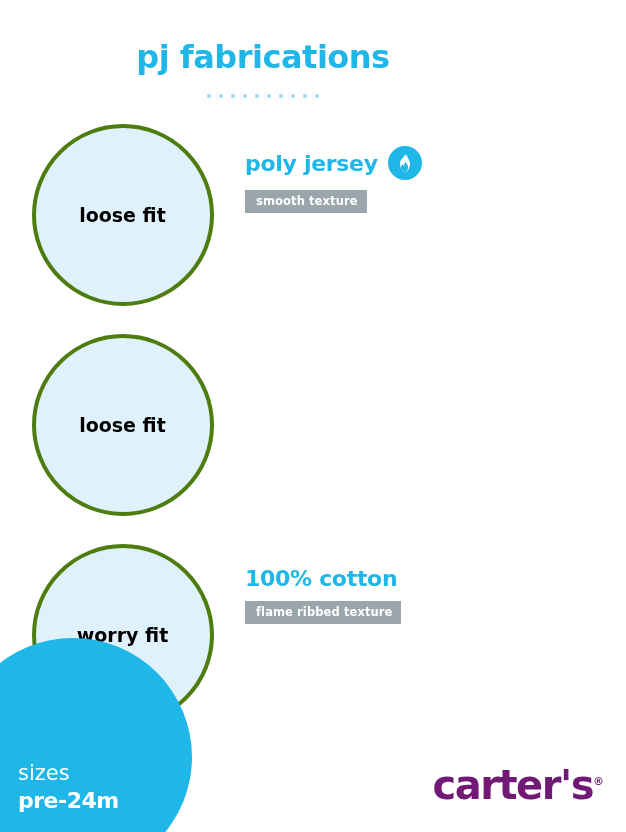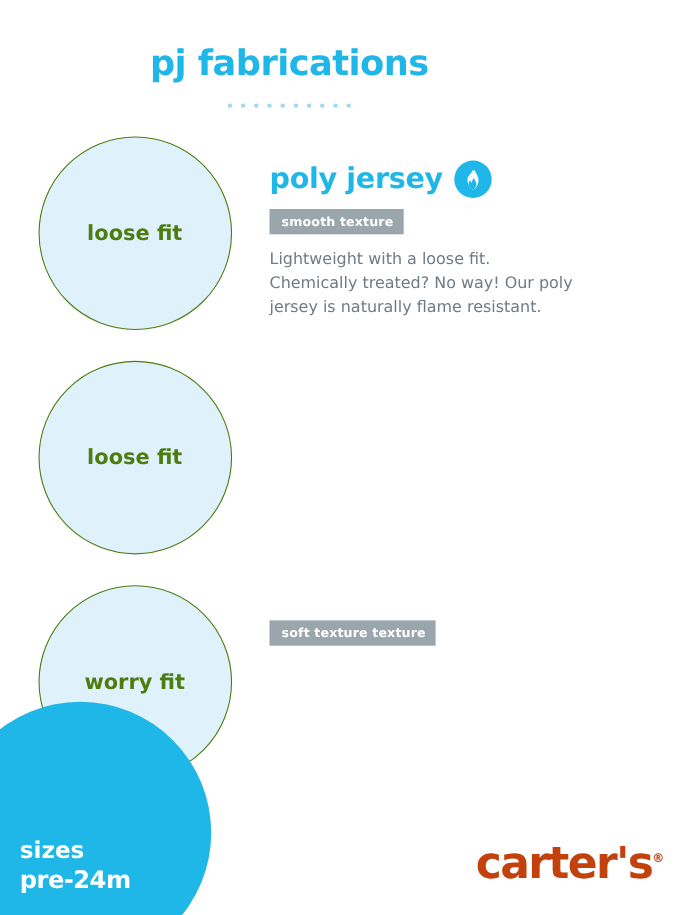--- a/index.html
+++ b/index.html
@@ -60,40 +60,40 @@
     width: 245px;
     display: flex;
     justify-content: center;
     flex: 0 0 245px;
   }
   .circle {
     width: 174px;
     height: 174px;
     border-radius: 50%;
     background: #dff1fa;
-    border: 1px solid #4d7c0f;
+    border: 4px solid #4d7c0f;
     display: flex;
     align-items: center;
     justify-content: center;
-    color: #4d7c0f;
+    color: #000000;
     font-size: 19px;
     font-weight: bold;
   }
   .content {
     padding-top: 22px;
     flex: 1;
   }
   .head-line {
     display: flex;
     align-items: center;
     gap: 10px;
   }
   .fabric-name {
     color: #1fb6e8;
-    font-size: 26px;
+    font-size: 22px;
     font-weight: bold;
     letter-spacing: -0.3px;
   }
   .flame-badge {
     width: 34px;
     height: 34px;
     border-radius: 50%;
     background: #1fb6e8;
     display: flex;
     align-items: center;
@@ -138,34 +138,34 @@
     background: #1fb6e8;
   }
   .sizes-text {
     position: absolute;
     left: 18px;
     bottom: 18px;
     color: #ffffff;
   }
   .sizes-label {
     font-size: 21px;
-    font-weight: bold;
+    font-weight: normal;
     line-height: 1.2;
   }
   .sizes-value {
     font-size: 22px;
     font-weight: bold;
     line-height: 1.25;
     letter-spacing: -0.5px;
   }
   .brand {
     position: absolute;
     right: 22px;
     bottom: 24px;
-    color: #c2410c;
+    color: #701a75;
     font-size: 40px;
     font-weight: bold;
     letter-spacing: -1.5px;
   }
   .brand sup {
     font-size: 11px;
     vertical-align: super;
     letter-spacing: 0;
   }
 </style>
@@ -201,40 +201,42 @@
         <div class="head-line">
           <span class="fabric-name">poly jersey</span>
           <span class="flame-badge">
             <svg width="20" height="22" viewBox="0 0 20 22" aria-hidden="true">
               <path d="M10 1.5c0 4-5 5.2-5 10.2C5 16 7.2 19 10 20.5c2.8-1.5 5-4.5 5-8.8C15 7.5 12 5.6 11.4 2.2 11 3.8 10 4.2 10 1.5z" fill="#ffffff"></path>
               <path d="M10 20.5c1.9-1.2 3.1-3.2 3.1-5.4 0-2.3-2-3.5-2.4-5.6-.4 1.5-1.5 2-1.5 3.6 0 .9-.9 1-1.2.2-.3-.8-.4-1.6-.4-1.6-.7 1-1.7 2.2-1.7 3.6 0 2.1 1.9 4.1 4.1 5.2z" fill="#1fb6e8"></path>
             </svg>
           </span>
         </div>
         <div class="texture-tag">smooth texture</div>
-        <div class="desc">Lightweight with a loose fit. Chemically treated? No way! Our poly jersey is naturally flame resistant.</div>
       </div>
     </div>
 
     <div class="row">
       <div class="circle-wrap">
         <div class="circle">
           <span>loose fit</span>
         </div>
       </div>
     </div>
 
     <div class="row">
       <div class="circle-wrap">
         <div class="circle">
           <span>worry fit</span>
         </div>
       </div>
       <div class="content">
-        <div class="texture-tag">soft texture texture</div>
+        <div class="head-line">
+          <span class="fabric-name">100% cotton</span>
+        </div>
+        <div class="texture-tag">flame ribbed texture</div>
       </div>
     </div>
 
   </div>
 
   <div class="footer">
     <div class="sizes-blob"></div>
     <div class="sizes-text">
       <div class="sizes-label">sizes</div>
       <div class="sizes-value">pre-24m</div>

